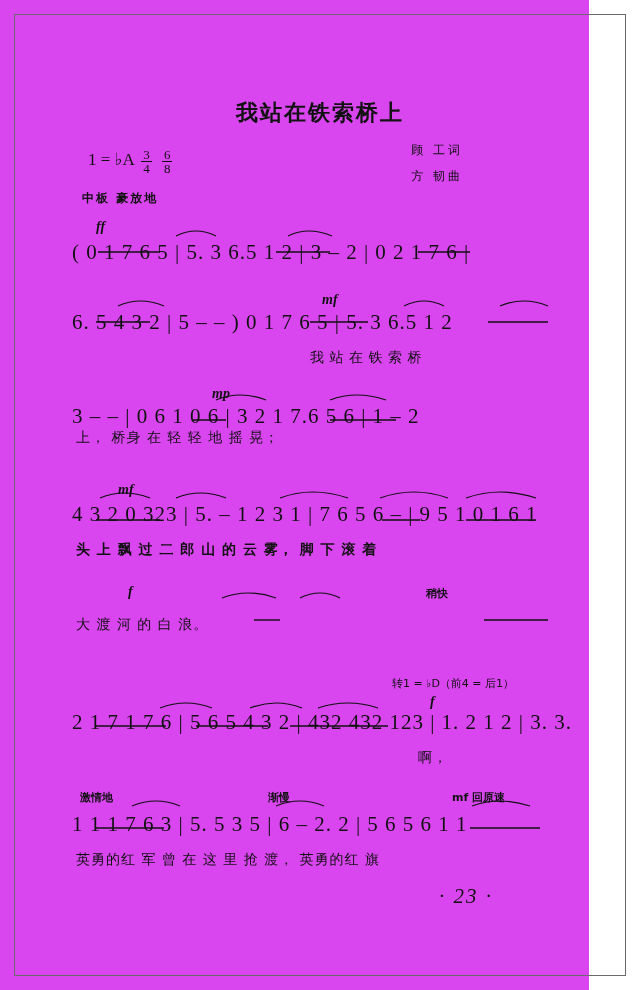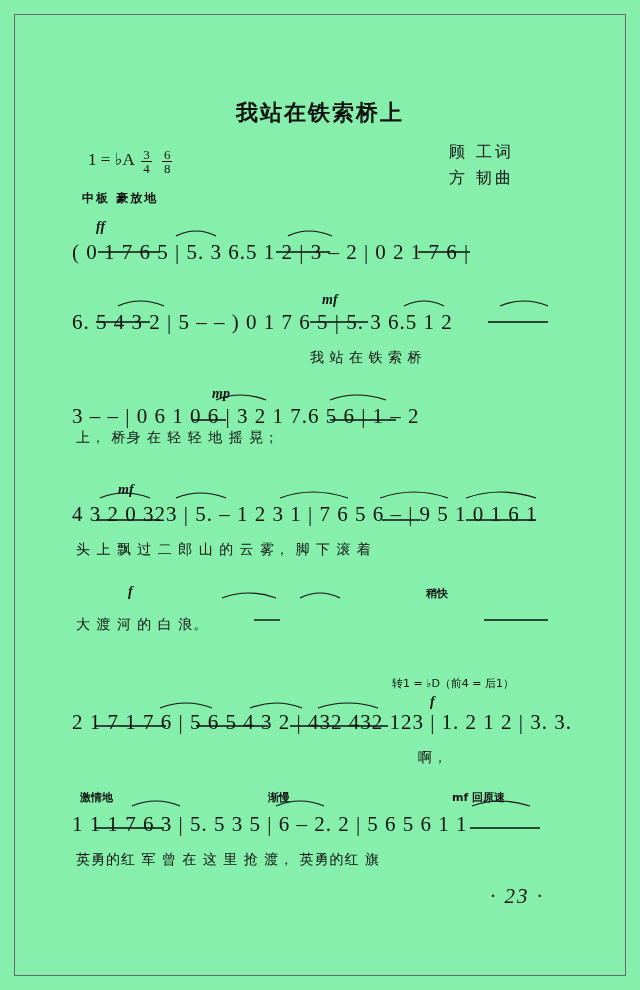--- a/index.html
+++ b/index.html
@@ -11,23 +11,23 @@
     width: 640px;
     height: 990px;
     position: relative;
     font-family: "Liberation Serif", serif;
     color: #111;
     overflow: hidden;
   }
   .page {
     position: absolute;
     left: 0; top: 0;
-    width: 640px;
+    width: 589px;
     height: 990px;
-    background: #86efac;
+    background: #d946ef;
   }
   .border-frame {
     position: absolute;
     left: 14px; top: 14px;
     width: 610px; height: 960px;
     border: 1px solid #6a6a6a;
   }
   .title {
     position: absolute;
     left: 0; top: 98px;
@@ -36,21 +36,21 @@
     font-family: "DejaVu Sans", sans-serif;
     font-weight: bold;
     font-size: 22px;
     letter-spacing: 2px;
     color: #111;
   }
   .credits {
     position: absolute;
     right: 126px;
     font-family: "DejaVu Sans", sans-serif;
-    font-size: 16px;
+    font-size: 12px;
     letter-spacing: 3px;
     color: #111;
   }
   .credit-1 { top: 142px; }
   .credit-2 { top: 168px; }
 
   .keysig {
     position: absolute;
     left: 88px; top: 148px;
     font-family: "Liberation Serif", serif;
@@ -169,21 +169,21 @@
 
   <div class="dyn" style="left:212px; top:386px;">mp</div>
   <div class="system" style="top:404px;">
     <div class="notes">3   –   –   |   0 6 1    0 6  |  3    2 1 7.6 5 6  |  1   –   2</div>
     <div class="lyrics" style="margin-left:4px; ">上，        桥身    在 轻 轻 地 摇     晃；</div>
   </div>
 
   <div class="dyn" style="left:118px; top:482px;">mf</div>
   <div class="system" style="top:502px;">
     <div class="notes">4 3 2 0 323  |  5.   –   1 2 3 1  |  7 6 5 6   –   |  9 5 1 0 1 6 1</div>
-    <div class="lyrics" style="margin-left:4px; margin-top:14px;">头 上 飘 过   二 郎 山 的 云  雾，      脚 下 滚 着</div>
+    <div class="lyrics" style="margin-left:4px; margin-top:14px;font-weight:bold;">头 上 飘 过   二 郎 山 的 云  雾，      脚 下 滚 着</div>
   </div>
 
   <div class="dyn" style="left:128px; top:584px;">f</div>
   <div class="smalltext" style="left:426px; top:586px;">稍快</div>
   <div class="system" style="top:602px;">
     <div class="lyrics" style="margin-left:4px; margin-top:14px;">大 渡 河 的  白        浪。</div>
   </div>
 
   <div class="modnote" style="left:392px; top:676px;">转1 = ♭D（前4 = 后1）</div>
   <div class="dyn" style="left:430px; top:694px;">f</div>

